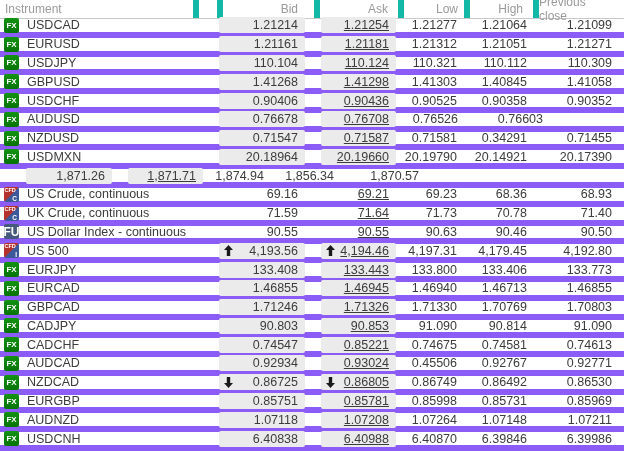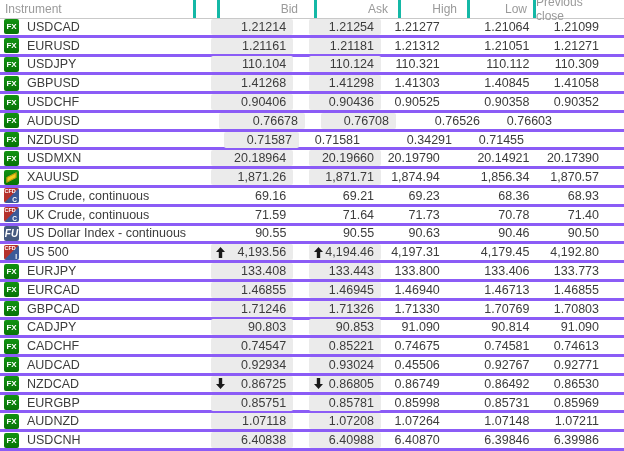--- a/index.html
+++ b/index.html
@@ -5,78 +5,78 @@
   html,body{margin:0;padding:0;background:#fff;}
   body{width:624px;height:451px;overflow:hidden;font-family:"Liberation Sans",sans-serif;
        -webkit-font-smoothing:antialiased;}
   .watchlist{width:624px;height:451px;display:flex;flex-direction:column;background:#fff;}
 
   
   .hdr{display:flex;height:19px;flex:0 0 19px;align-items:center;
        border-bottom:1px solid #c9c9c9;box-sizing:border-box;color:var(--header-text);
        font-size:12px;}
   .hdr .hc{box-sizing:border-box;height:100%;display:flex;align-items:center;}
-  .hdr .hc + .hc{border-left:3px solid #14b8a6;}
+  .hdr .hc + .hc{border-left:6px solid #14b8a6;}
   .h-instr{width:193px;padding-left:5px;}
   .h-spacer{width:24px;}
   .h-bid{width:97px;justify-content:flex-end;padding-right:16px;}
   .h-ask{width:84px;justify-content:flex-end;padding-right:10px;}
   .h-high{width:69px;justify-content:flex-end;padding-right:10px;}
   .h-low{width:66px;justify-content:flex-end;padding-right:6px;}
   .h-prev{width:91px;justify-content:flex-end;padding-right:12px;}
 
   
   .tbody{flex:1;display:flex;flex-direction:column;}
   .row{display:flex;height:calc((451px - 19px)/23);box-sizing:border-box;
-       border-bottom:3px solid #8b5cf6;align-items:center;color:var(--text);font-size:12.5px;}
+       border-bottom:6px solid #8b5cf6;align-items:center;color:var(--text);font-size:12.5px;}
   .cell{box-sizing:border-box;height:100%;display:flex;align-items:center;}
   .c-instr{width:193px;padding-left:4px;}
   .c-spacer{width:24px;}
   .c-bid{width:97px;}
   .c-ask{width:84px;}
   .c-high{width:69px;justify-content:flex-end;padding-right:10px;}
-  .c-low{width:66px;justify-content:flex-end;padding-right:6px;margin-left:22px;}
-  .c-prev{width:91px;justify-content:flex-end;padding-right:25px;}
+  .c-low{width:66px;justify-content:flex-end;padding-right:6px;}
+  .c-prev{width:91px;justify-content:flex-end;padding-right:12px;}
   .instr-label{margin-left:8px;white-space:nowrap;}
 
   
   .quote{flex:1;height:16px;border-radius:2px;display:flex;align-items:center;
          padding:0 7px 0 3px;box-sizing:border-box;}
   .c-bid .quote{margin:0 9px 0 2px;}
-  .c-ask .quote{margin:0 2px 0 7px;}
+  .c-ask .quote{margin:0 2px 0 7px;text-decoration:underline;}
   .quote.shaded{background:var(--quote-bg);}
   .quote .val{flex:1;text-align:right;white-space:nowrap;}
   .dir{width:9px;height:11px;margin-left:2px;flex:0 0 auto;display:flex;align-items:center;}
   .dir svg{display:block;}
   .dir.down svg{transform:rotate(180deg);}
 
   
   .badge{width:15px;height:15px;flex:0 0 15px;border-radius:2px;position:relative;
          overflow:hidden;display:flex;align-items:center;justify-content:center;
          font-weight:bold;color:#fff;}
   .badge-fx{background:linear-gradient(180deg,#129312,#077307);font-size:8px;letter-spacing:0;}
-  .badge-fu{background:var(--fu-blue);font-size:10px;font-style:italic;}
+  .badge-fu{background:var(--fu-blue);font-size:12px;}
   .badge-gold{background:linear-gradient(180deg,#129312,#077307);}
   .gold-bar{width:11px;height:5px;background:var(--gold);border:1px solid #b89310;
             box-sizing:border-box;transform:rotate(-27deg) skewX(-28deg);}
   .badge-cfd{background:linear-gradient(135deg,var(--badge-red) 49.5%,var(--badge-blue) 50.5%);}
   .cfd-top{position:absolute;top:0;left:0.5px;font-size:5.5px;line-height:6px;}
   .cfd-bottom{position:absolute;bottom:0;right:2px;font-size:6.5px;line-height:7px;}
 </style>
 </head>
 <body>
 
 <div class="watchlist">
   <div class="hdr">
     <div class="hc h-instr">Instrument</div>
     <div class="hc h-spacer"></div>
     <div class="hc h-bid">Bid</div>
     <div class="hc h-ask">Ask</div>
+    <div class="hc h-low">Low</div>
     <div class="hc h-high">High</div>
-    <div class="hc h-low">Low</div>
     <div class="hc h-prev">Previous close</div>
   </div>
   <div class="tbody">
       <div class="row">
         <div class="cell c-instr">
           <div class="badge badge-fx">FX</div>
           <div class="instr-label">USDCAD</div>
         </div>
         <div class="cell c-spacer"></div>
         <div class="cell c-bid">
@@ -191,20 +191,25 @@
         </div>
         <div class="cell c-low">0.76526</div>
         <div class="cell c-prev">0.76603</div>
       </div>
       <div class="row">
         <div class="cell c-instr">
           <div class="badge badge-fx">FX</div>
           <div class="instr-label">NZDUSD</div>
         </div>
         <div class="cell c-spacer"></div>
+        <div class="cell c-bid">
+          <div class="quote shaded">
+            <div class="val">0.71547</div>
+          </div>
+        </div>
         <div class="cell c-ask">
           <div class="quote shaded">
             <div class="val">0.71587</div>
           </div>
         </div>
         <div class="cell c-high">0.71581</div>
         <div class="cell c-low">0.34291</div>
         <div class="cell c-prev">0.71455</div>
       </div>
       <div class="row">
@@ -221,26 +226,20 @@
         <div class="cell c-ask">
           <div class="quote shaded">
             <div class="val">20.19660</div>
           </div>
         </div>
         <div class="cell c-high">20.19790</div>
         <div class="cell c-low">20.14921</div>
         <div class="cell c-prev">20.17390</div>
       </div>
       <div class="row">
-        <div class="cell c-instr">
-          <div class="badge badge-gold">
-            <span class="gold-bar"></span>
-          </div>
-          <div class="instr-label">XAUUSD</div>
-        </div>
         <div class="cell c-spacer"></div>
         <div class="cell c-bid">
           <div class="quote shaded">
             <div class="val">1,871.26</div>
           </div>
         </div>
         <div class="cell c-ask">
           <div class="quote shaded">
             <div class="val">1,871.71</div>
           </div>

